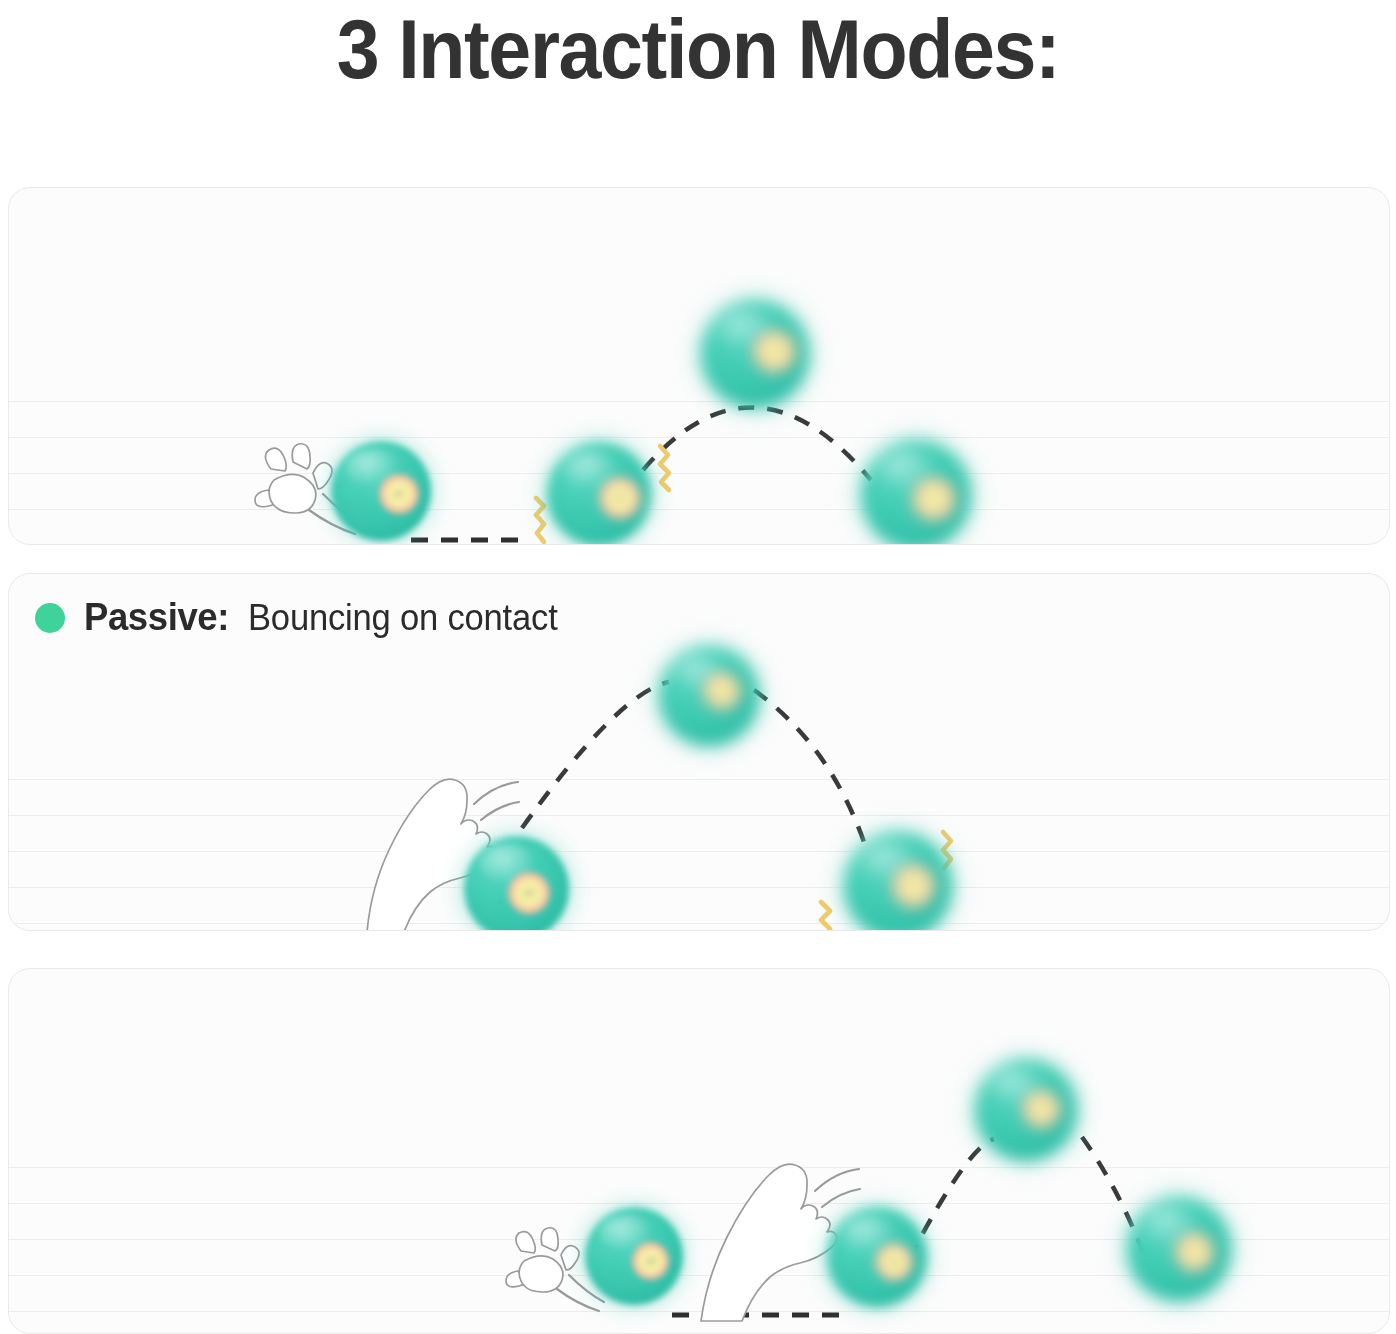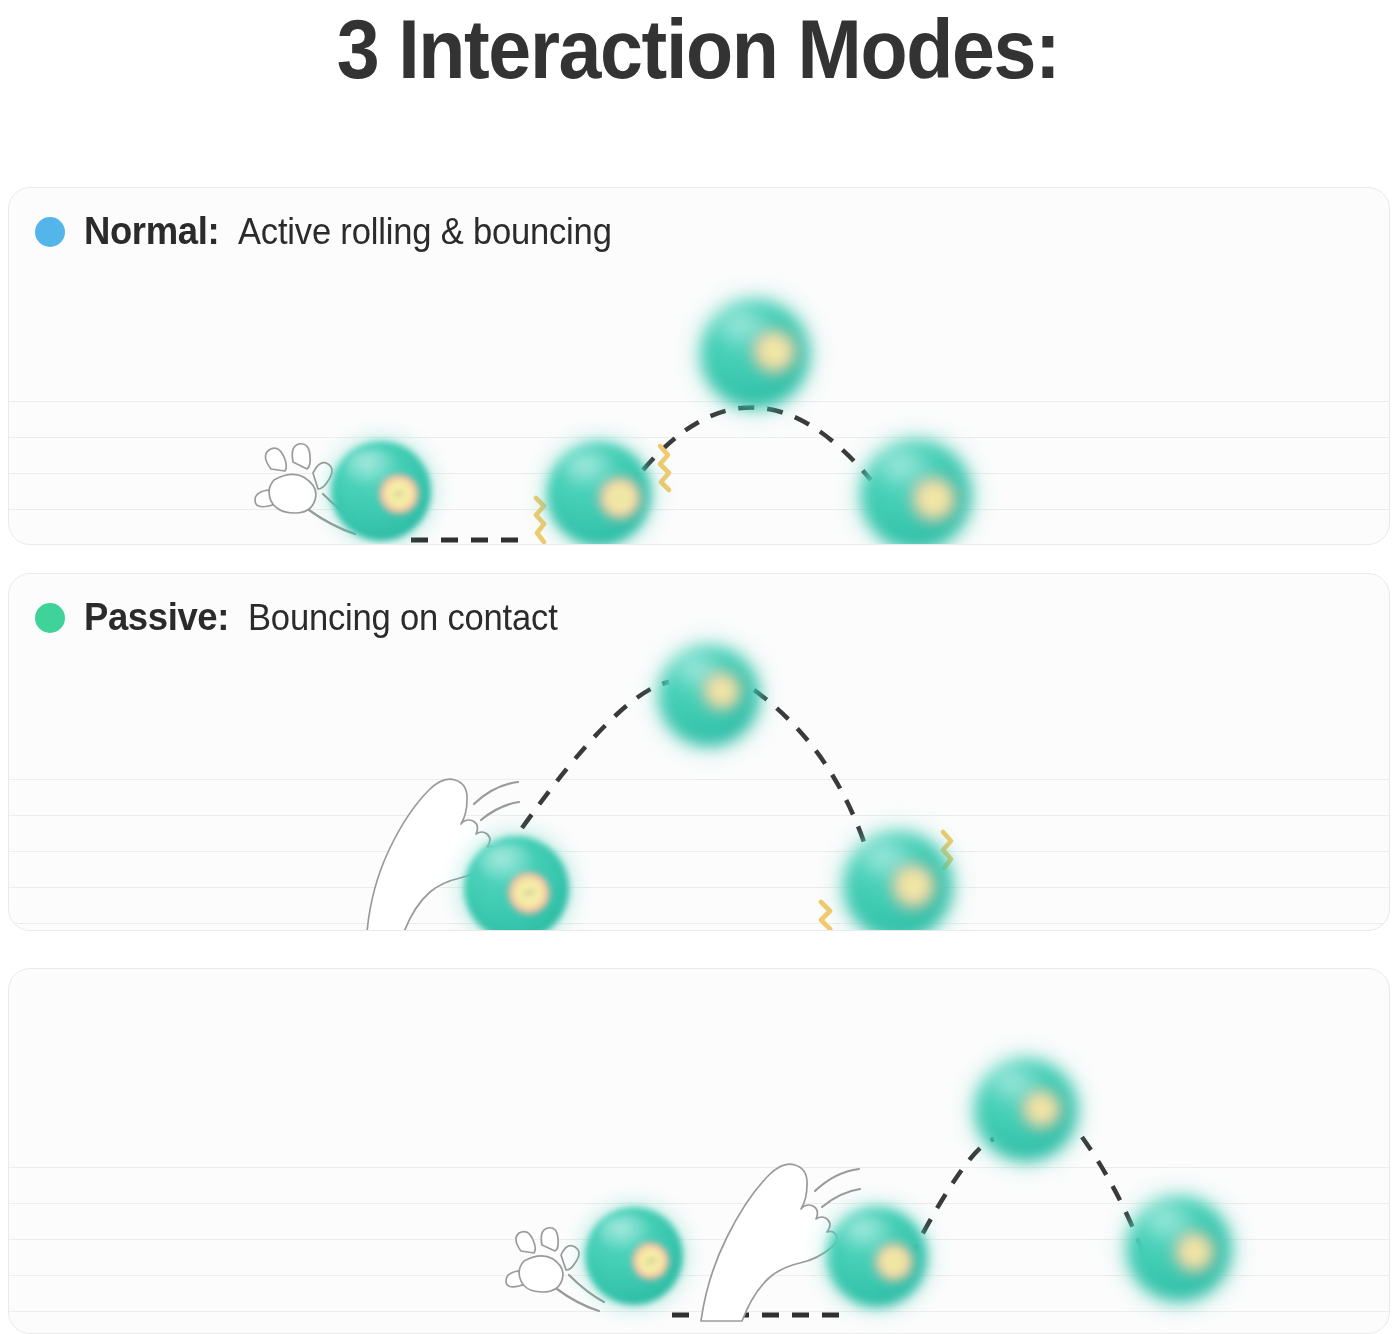--- a/index.html
+++ b/index.html
@@ -186,25 +186,20 @@
 
   <div class="card" id="card-normal">
 
     <div class="gridlines">
       <i style="top:213px"></i>
         <i style="top:249px"></i>
         <i style="top:285px"></i>
         <i style="top:321px"></i>
     </div>
 
-    <div class="card-header">
-      <span class="mode-dot" style="background:#53b5ea"></span>
-      <span class="mode-label">Normal:</span>
-      <span class="mode-desc">Active rolling &amp; bouncing</span>
-    </div>
 
     <div class="scene">
 
       <svg width="1382" height="358">
         <path class="ground" d="M 402 352 L 520 352"></path>
         <path class="trace" d="M 634 282 Q 745 152 862 292"></path>
       </svg>
 
       <svg width="1382" height="358">
         <path class="paw-line" d="M 262 281 q -10 -13 -2 -19 q 9 -6 15 7 q 4 9 1 14 z"></path>

